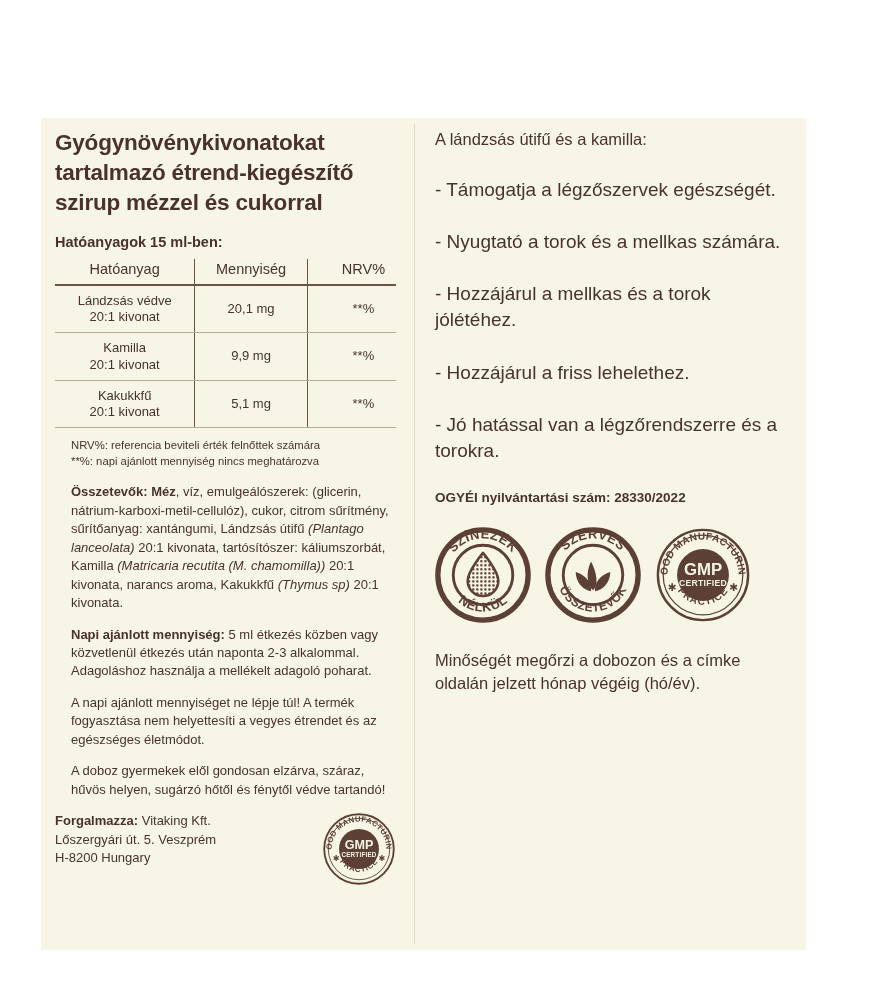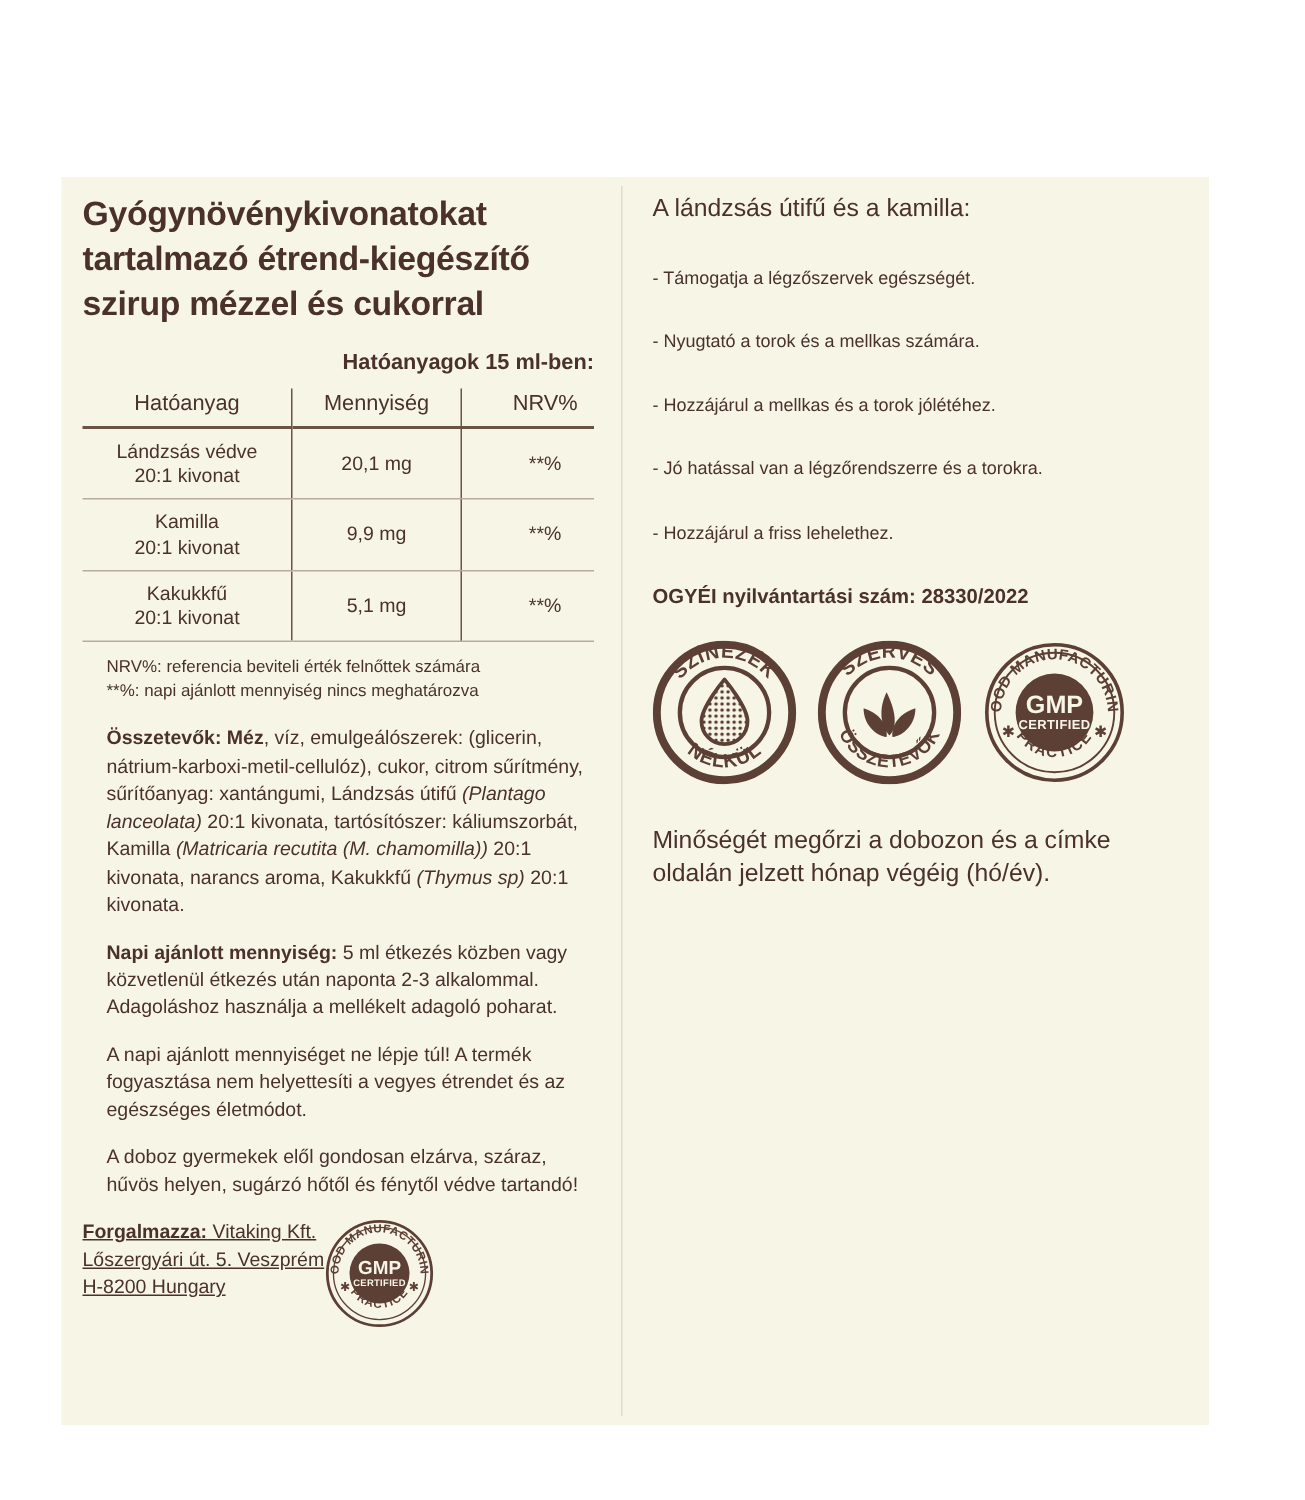--- a/index.html
+++ b/index.html
@@ -54,21 +54,20 @@
     line-height: 1.33;
     letter-spacing: -0.2px;
     margin: 0 0 16px 0;
     color: #4a322b;
   }
   .section-heading {
     font-size: 14.5px;
     font-weight: bold;
     margin: 0 0 9px 0;
     color: #4a322b;
-    text-align: right;
   }
 
   
   #nutrition-table {
     width: 100%;
     border-collapse: collapse;
     font-size: 13px;
     margin-bottom: 9px;
   }
   #nutrition-table th {
@@ -107,38 +106,37 @@
     line-height: 1.42;
     margin: 0 0 13px 16px;
   }
   .body-para b { font-weight: bold; }
   .body-para i { font-style: italic; }
 
   
   #distributor-block {
     display: flex;
     align-items: flex-start;
-    justify-content: flex-start;
+    justify-content: space-between;
     margin-top: 2px;
-    text-decoration: underline;
   }
   #distributor-text {
     font-size: 13px;
     line-height: 1.42;
     margin: 0;
   }
 
   
   #benefits-intro {
     font-size: 16.5px;
     line-height: 1.38;
     margin: 0 0 26px 0;
   }
   .benefit-item {
-    font-size: 12px;
+    font-size: 19px;
     line-height: 1.38;
     margin: 4px 0 26px 0;
   }
   #registration-number {
     font-size: 13.5px;
     font-weight: bold;
     margin: 4px 0 22px 0;
   }
   #badges-row {
     display: flex;
@@ -242,22 +240,22 @@
 
   <div id="column-divider"></div>
 
   <div class="column" id="right-column">
 
     <p id="benefits-intro">A lándzsás útifű és a kamilla:</p>
 
     <p class="benefit-item">- Támogatja a légzőszervek egészségét.</p>
     <p class="benefit-item">- Nyugtató a torok és a mellkas számára.</p>
     <p class="benefit-item">- Hozzájárul a mellkas és a torok jólétéhez.</p>
+    <p class="benefit-item">- Hozzájárul a friss lehelethez.</p>
     <p class="benefit-item">- Jó hatással van a légzőrendszerre és a torokra.</p>
-    <p class="benefit-item">- Hozzájárul a friss lehelethez.</p>
 
     <p id="registration-number">OGYÉI nyilvántartási szám: 28330/2022</p>
 
     <div id="badges-row">
 
       <svg class="badge" viewBox="0 0 100 100">
         <defs>
           <path id="b1Top" d="M 50,50 m -38,0 a 38,38 0 0 1 76,0" fill="none"></path>
           <path id="b1Bot" d="M 50,50 m -38,0 a 38,38 0 0 0 76,0" fill="none"></path>
         </defs>

